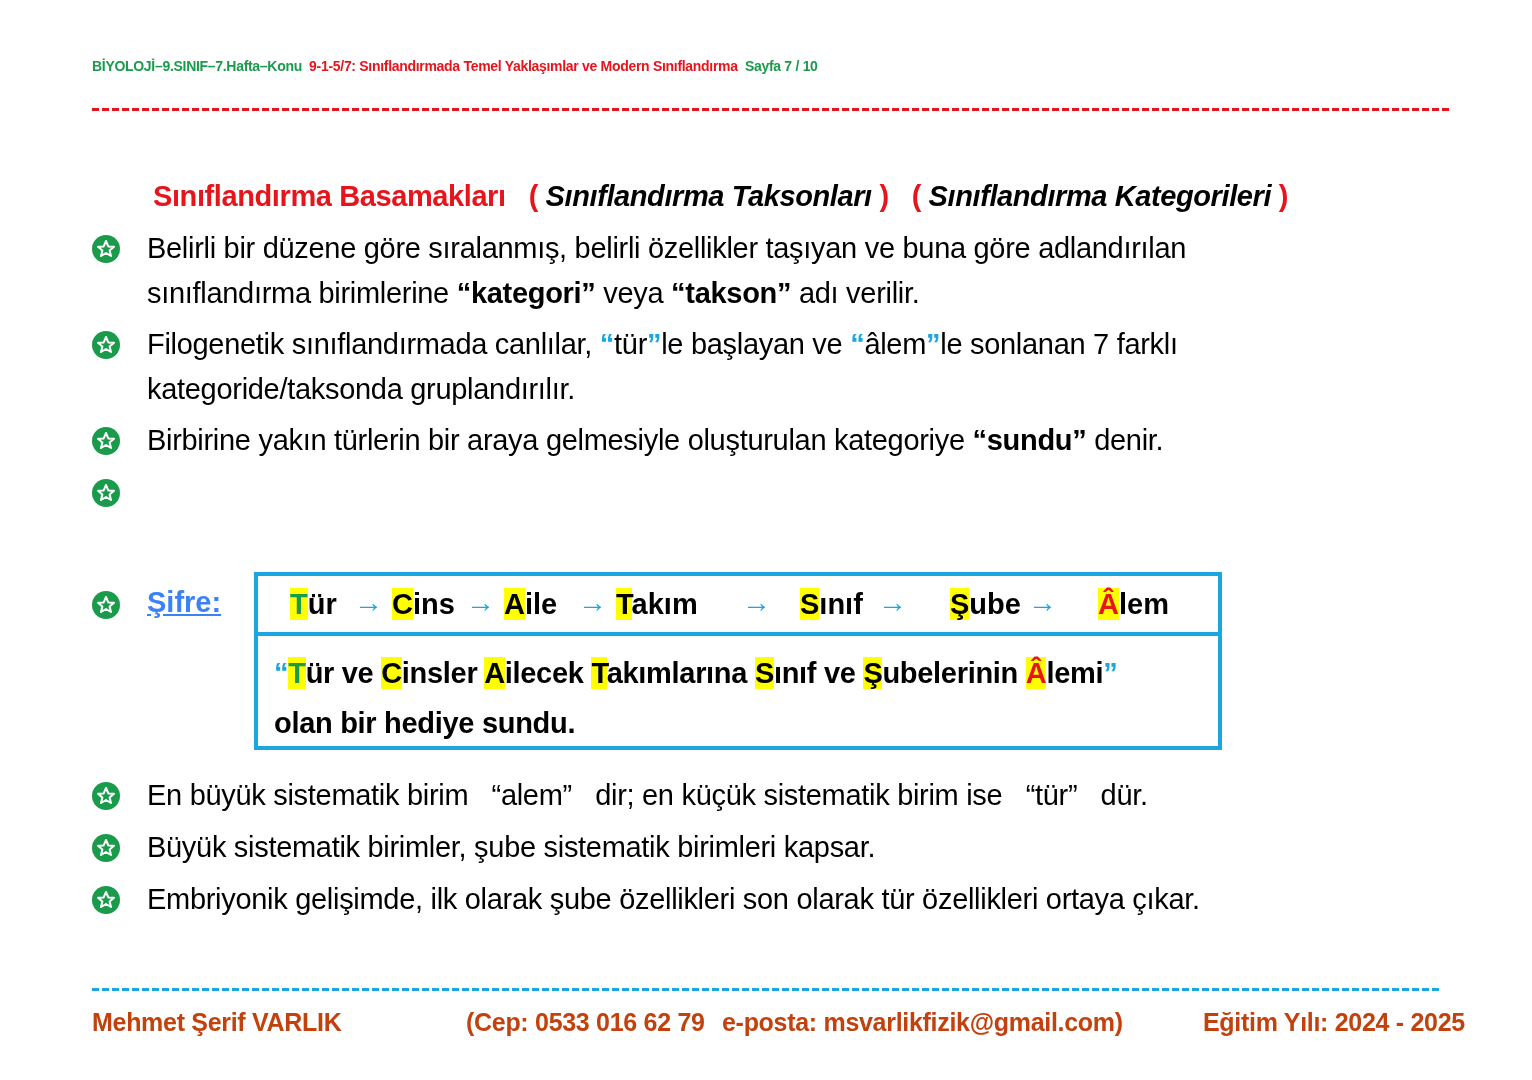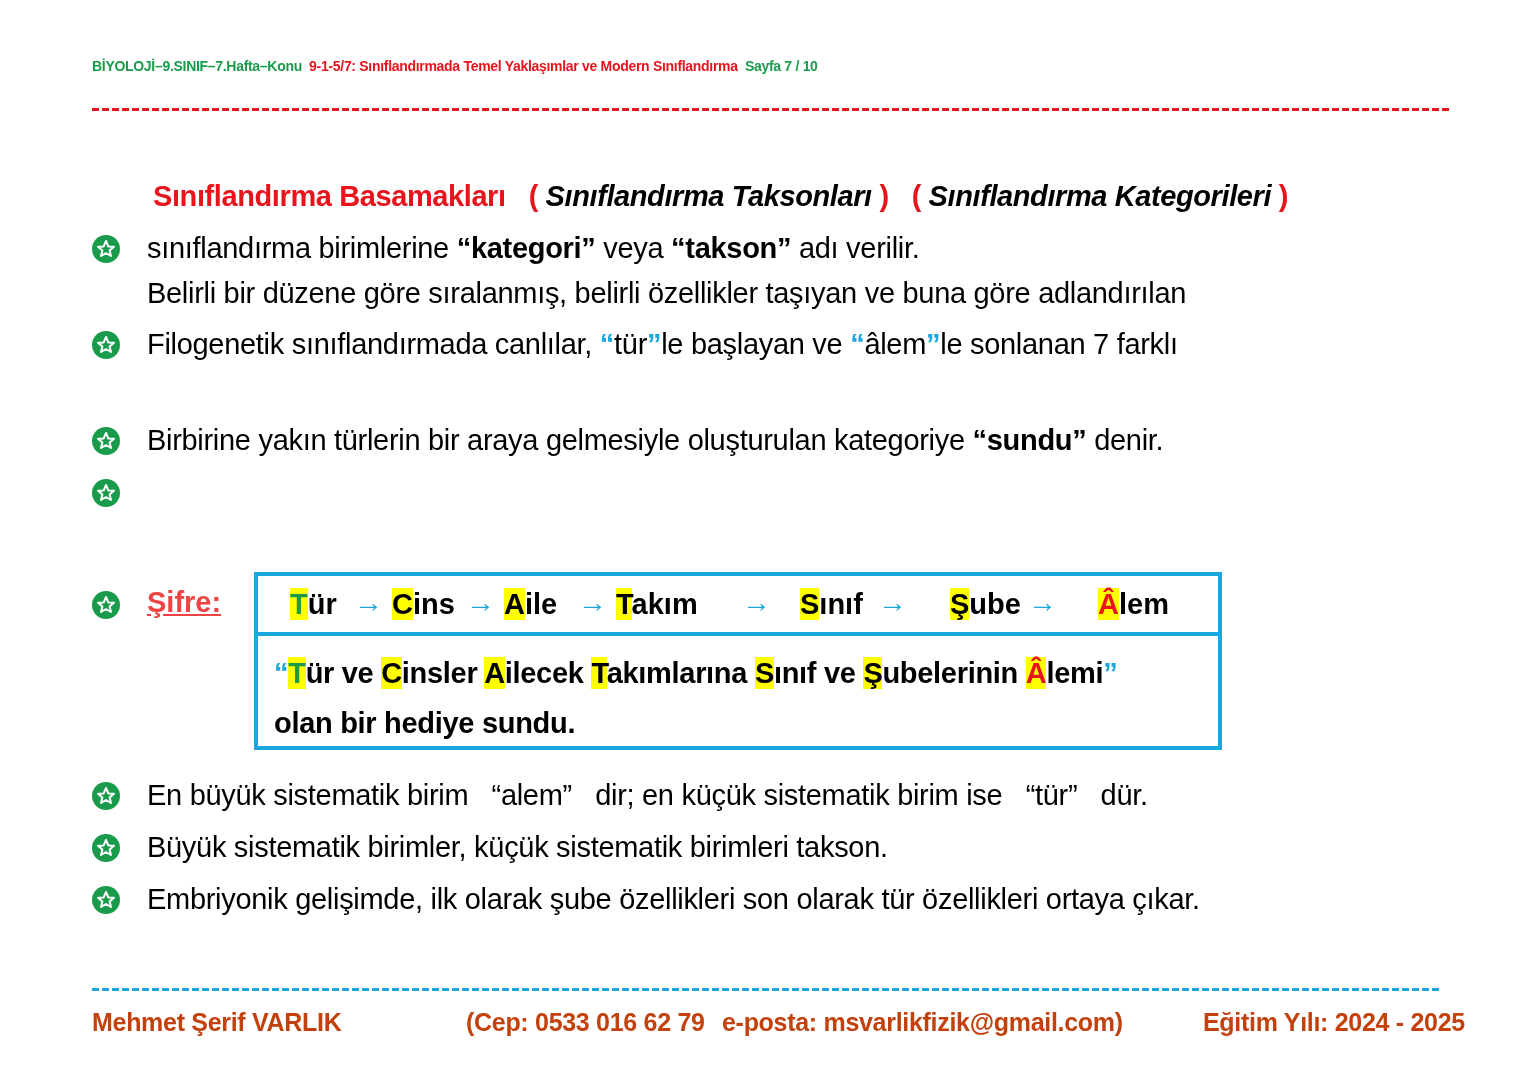--- a/index.html
+++ b/index.html
@@ -17,21 +17,21 @@
   .section-title .ital { font-style:italic; color:#000; }
   .section-title .paren { color:#e8141c; font-style:normal; }
 
   .bullet { position:absolute; left:92px; font-size:29px; line-height:45px; letter-spacing:-0.3px; }
   .bullet .star { position:absolute; left:0; top:9px; width:28px; height:28px; border-radius:50%; background:#1a9b4b; }
   .bullet .star svg { position:absolute; left:4px; top:4px; }
   .bullet .text { position:absolute; left:55px; top:0; width:1300px; }
   .b { font-weight:bold; }
   .cyan { color:#1aa7df; font-weight:bold; }
 
-  .sifre-label { position:absolute; left:147px; top:586px; font-size:29px; font-weight:bold; color:#ef4444; text-decoration:underline; }
+  .sifre-label { position:absolute; left:147px; top:586px; font-size:29px; font-weight:bold; color:#3b82f6; text-decoration:underline; }
 
   .sifre-box { position:absolute; left:254px; top:572px; width:960px; height:170px; border:4px solid #1aa7df; }
   .sifre-row1 { position:absolute; left:0; top:0; width:100%; height:56px; border-bottom:4px solid #1aa7df; font-size:29px; font-weight:bold; }
   .sifre-row1 .item { position:absolute; top:12px; white-space:nowrap; }
   .sifre-row1 .arrow { position:absolute; top:10px; color:#1aa7df; font-weight:bold; }
   .hl { background:#ffff00; }
   .hl.g { color:#1a9b4b; }
   .hl.r { color:#e8141c; }
   .sifre-row2 { position:absolute; left:16px; top:72px; width:930px; font-size:29px; font-weight:bold; line-height:50px; letter-spacing:-0.3px; }
   .sifre-row2 .q { color:#1aa7df; }
@@ -58,33 +58,34 @@
   <span class="paren">)</span>
 </div>
 
 <div class="bullet" style="top:226px;">
   <span class="star">
       <svg width="20" height="20" viewBox="0 0 20 20">
         <polygon points="10,2 12.3,7.4 18,7.8 13.6,11.5 15,17 10,14 5,17 6.4,11.5 2,7.8 7.7,7.4" fill="none" stroke="#fff" stroke-width="2" stroke-linejoin="round"></polygon>
       </svg>
     </span>
   <div class="text">
+    <div>Belirli bir düzene göre sıralanmış, belirli özellikler taşıyan ve buna göre adlandırılan</div>
     <div><span>sınıflandırma birimlerine </span><span class="b">“kategori”</span><span> veya </span><span class="b">“takson”</span><span> adı verilir.</span></div>
-    <div>Belirli bir düzene göre sıralanmış, belirli özellikler taşıyan ve buna göre adlandırılan</div>
   </div>
 </div>
 
 <div class="bullet" style="top:322px;">
   <span class="star">
       <svg width="20" height="20" viewBox="0 0 20 20">
         <polygon points="10,2 12.3,7.4 18,7.8 13.6,11.5 15,17 10,14 5,17 6.4,11.5 2,7.8 7.7,7.4" fill="none" stroke="#fff" stroke-width="2" stroke-linejoin="round"></polygon>
       </svg>
     </span>
   <div class="text">
     <div><span>Filogenetik sınıflandırmada canlılar, </span><span class="cyan">“</span><span>tür</span><span class="cyan">”</span><span>le başlayan ve </span><span class="cyan">“</span><span>âlem</span><span class="cyan">”</span><span>le sonlanan 7 farklı</span></div>
+    <div>kategoride/taksonda gruplandırılır.</div>
   </div>
 </div>
 
 <div class="bullet" style="top:418px;">
   <span class="star">
       <svg width="20" height="20" viewBox="0 0 20 20">
         <polygon points="10,2 12.3,7.4 18,7.8 13.6,11.5 15,17 10,14 5,17 6.4,11.5 2,7.8 7.7,7.4" fill="none" stroke="#fff" stroke-width="2" stroke-linejoin="round"></polygon>
       </svg>
     </span>
   <div class="text">
@@ -140,21 +141,21 @@
       </svg>
     </span>
   <div class="text" style="white-space:pre;">En büyük sistematik birim   “alem”   dir; en küçük sistematik birim ise   “tür”   dür.</div>
 </div>
 <div class="bullet" style="top:825px;">
   <span class="star">
       <svg width="20" height="20" viewBox="0 0 20 20">
         <polygon points="10,2 12.3,7.4 18,7.8 13.6,11.5 15,17 10,14 5,17 6.4,11.5 2,7.8 7.7,7.4" fill="none" stroke="#fff" stroke-width="2" stroke-linejoin="round"></polygon>
       </svg>
     </span>
-  <div class="text">Büyük sistematik birimler, küçük sistematik birimleri takson.</div>
+  <div class="text">Büyük sistematik birimler, şube sistematik birimleri kapsar.</div>
 </div>
 <div class="bullet" style="top:877px;">
   <span class="star">
       <svg width="20" height="20" viewBox="0 0 20 20">
         <polygon points="10,2 12.3,7.4 18,7.8 13.6,11.5 15,17 10,14 5,17 6.4,11.5 2,7.8 7.7,7.4" fill="none" stroke="#fff" stroke-width="2" stroke-linejoin="round"></polygon>
       </svg>
     </span>
   <div class="text">Embriyonik gelişimde, ilk olarak şube özellikleri son olarak tür özellikleri ortaya çıkar.</div>
 </div>
 

